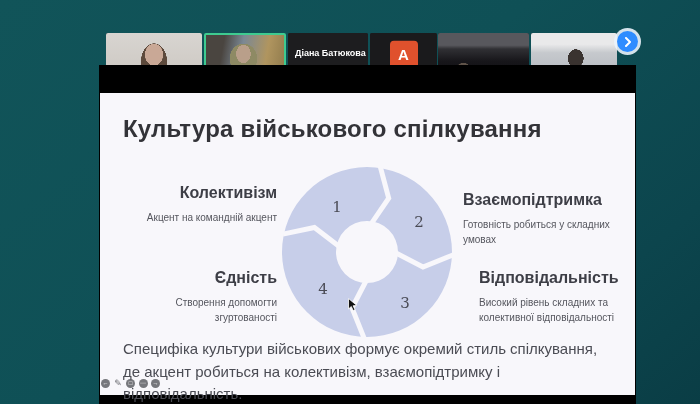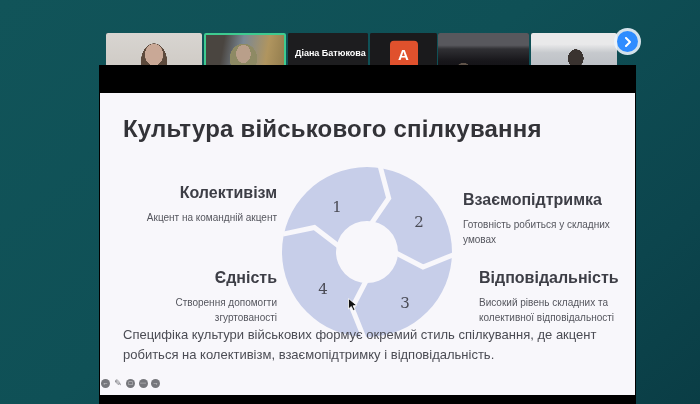--- a/index.html
+++ b/index.html
@@ -48,21 +48,21 @@
   .slide-title{position:absolute;left:23px;top:22px;margin:0;font-size:24px;font-weight:600;letter-spacing:.2px;color:#333338;}
   .cycle-svg{position:absolute;left:177px;top:69px;}
   .num{font-family:"DejaVu Serif",serif;font-size:15px;fill:#4a4b55;}
   .lbl{position:absolute;font-size:10px;color:#55565e;line-height:1.55;}
   .lbl b{display:block;font-size:16px;color:#3d3e46;margin-bottom:4px;}
   .lbl.right-align{text-align:right;}
   .tl{left:23px;top:88px;width:154px;}
   .tr{left:363px;top:95px;width:175px;}
   .bl{left:23px;top:173px;width:154px;}
   .br{left:363px;top:173px;width:175px;margin-left:16px;}
-  .footer-text{position:absolute;left:23px;top:232px;width:494px;margin:0;font-size:13px;line-height:1.5;color:#4b4c54;}
+  .footer-text{position:absolute;left:23px;top:245px;width:494px;margin:0;font-size:15px;line-height:1.5;color:#4b4c54;}
   .cursor{position:absolute;left:248px;top:205px;}
 
   
   .ctrlbar{position:absolute;left:1px;bottom:7px;display:flex;align-items:center;gap:3.5px;}
   .ctrl{width:9px;height:9px;border-radius:50%;background:rgba(95,96,101,.85);color:#fff;
     font-size:6px;line-height:9px;text-align:center;cursor:pointer;}
   .ctrl.flat{background:none;color:rgba(95,96,101,.95);font-size:9px;line-height:9px;width:9px;}
 </style>
 </head>
 <body>

